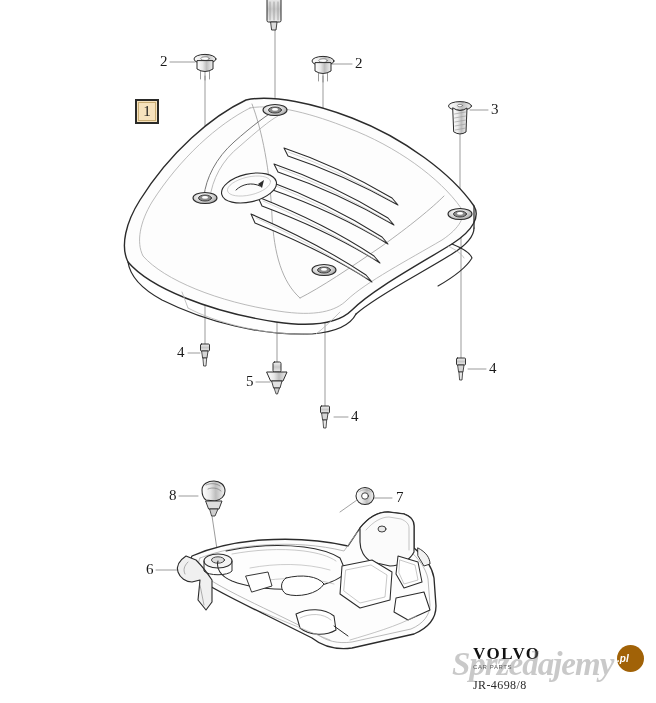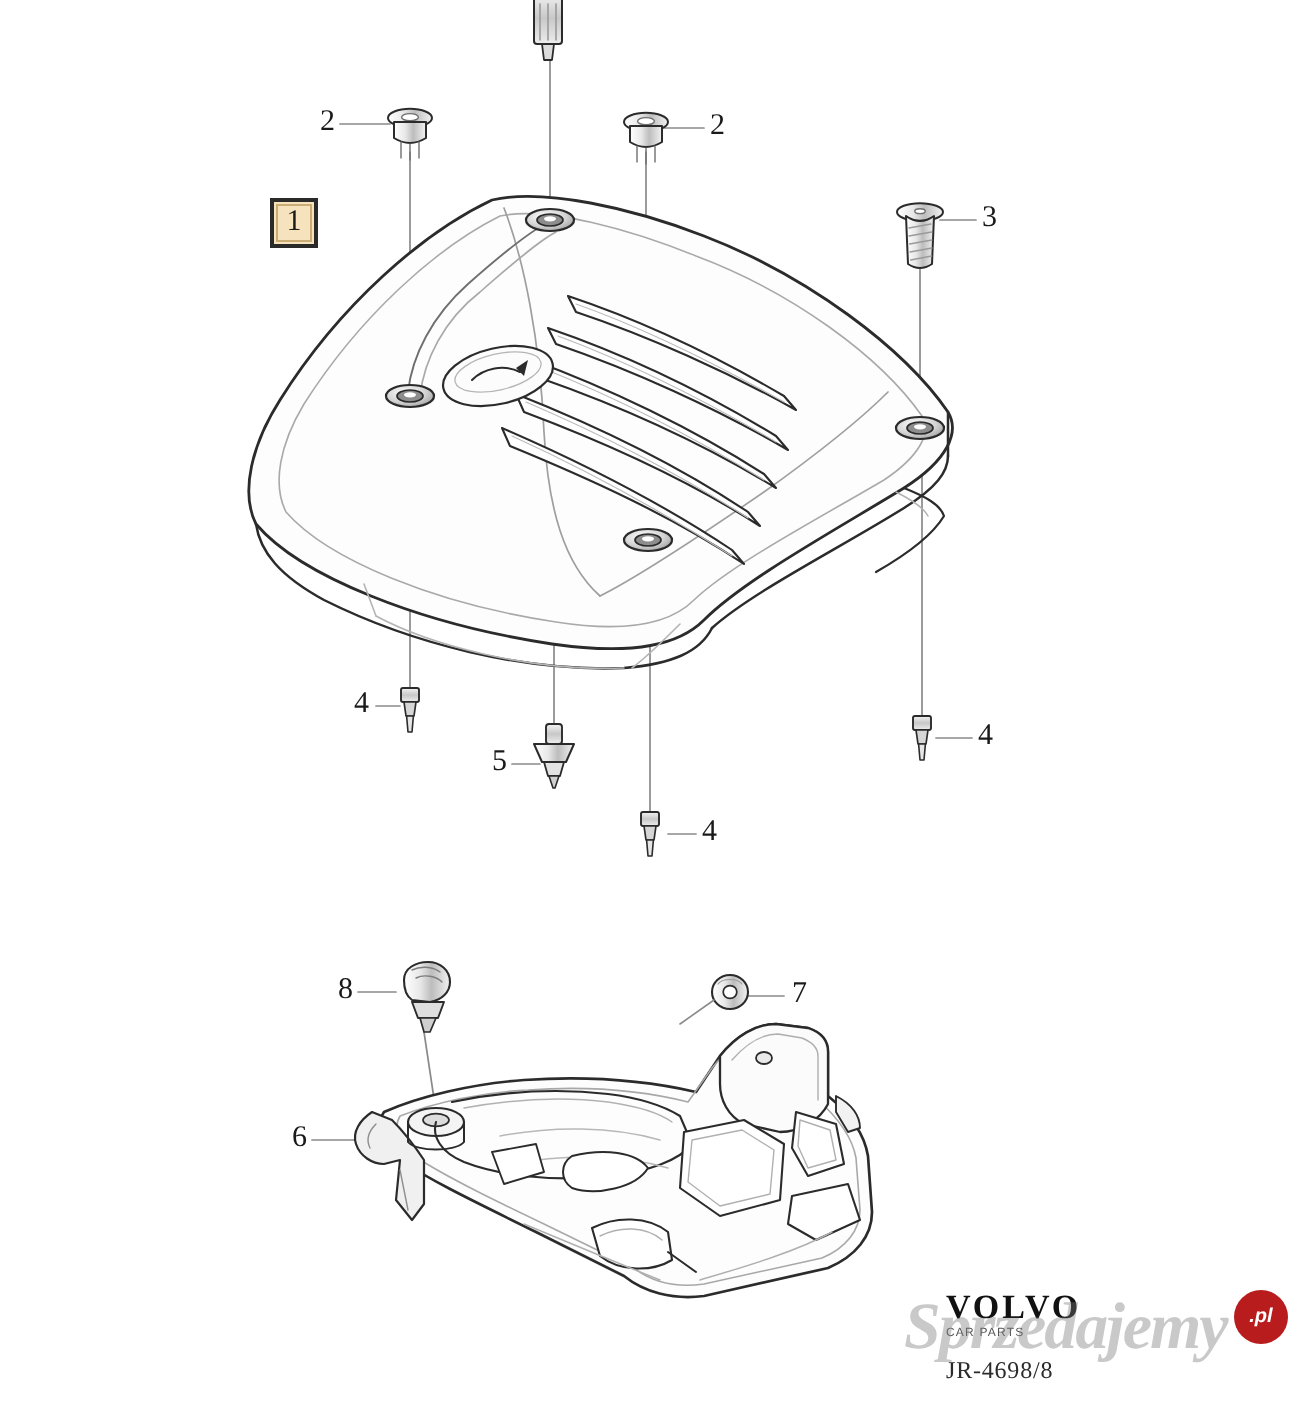--- a/index.html
+++ b/index.html
@@ -115,24 +115,24 @@
     line-height: 1;
     white-space: nowrap;
   }
   #watermark-badge {
     position: absolute;
     left: 165px;
     top: 1px;
     width: 27px;
     height: 27px;
     border-radius: 50%;
-    background: #b91c1c;
+    background: #a16207;
     display: flex;
     align-items: center;
-    justify-content: center;
+    justify-content: flex-start;
     font-style: italic;
   }
   #watermark-badge span {
     font-family: "Liberation Sans", sans-serif;
     font-size: 10px;
     font-weight: bold;
     color: #ffffff;
     line-height: 1;
   }
 </style>

